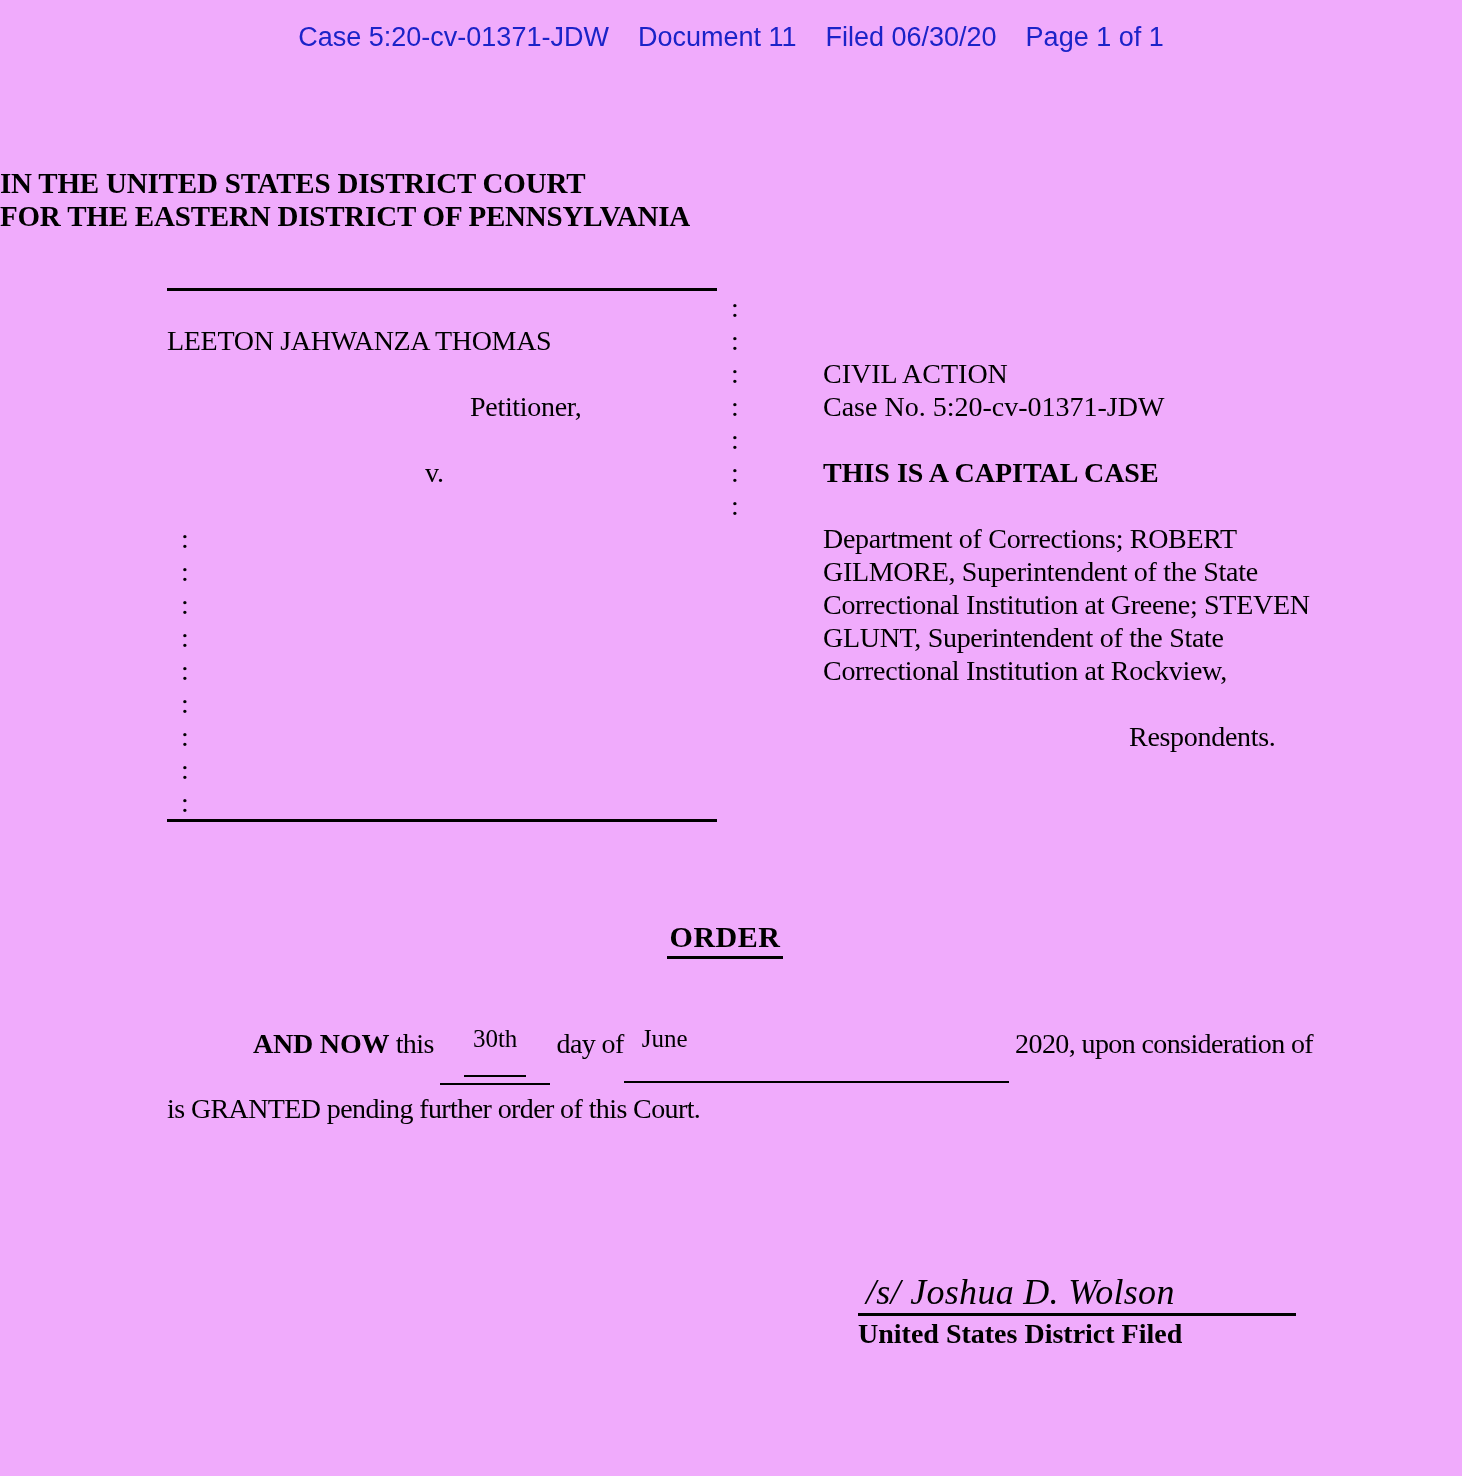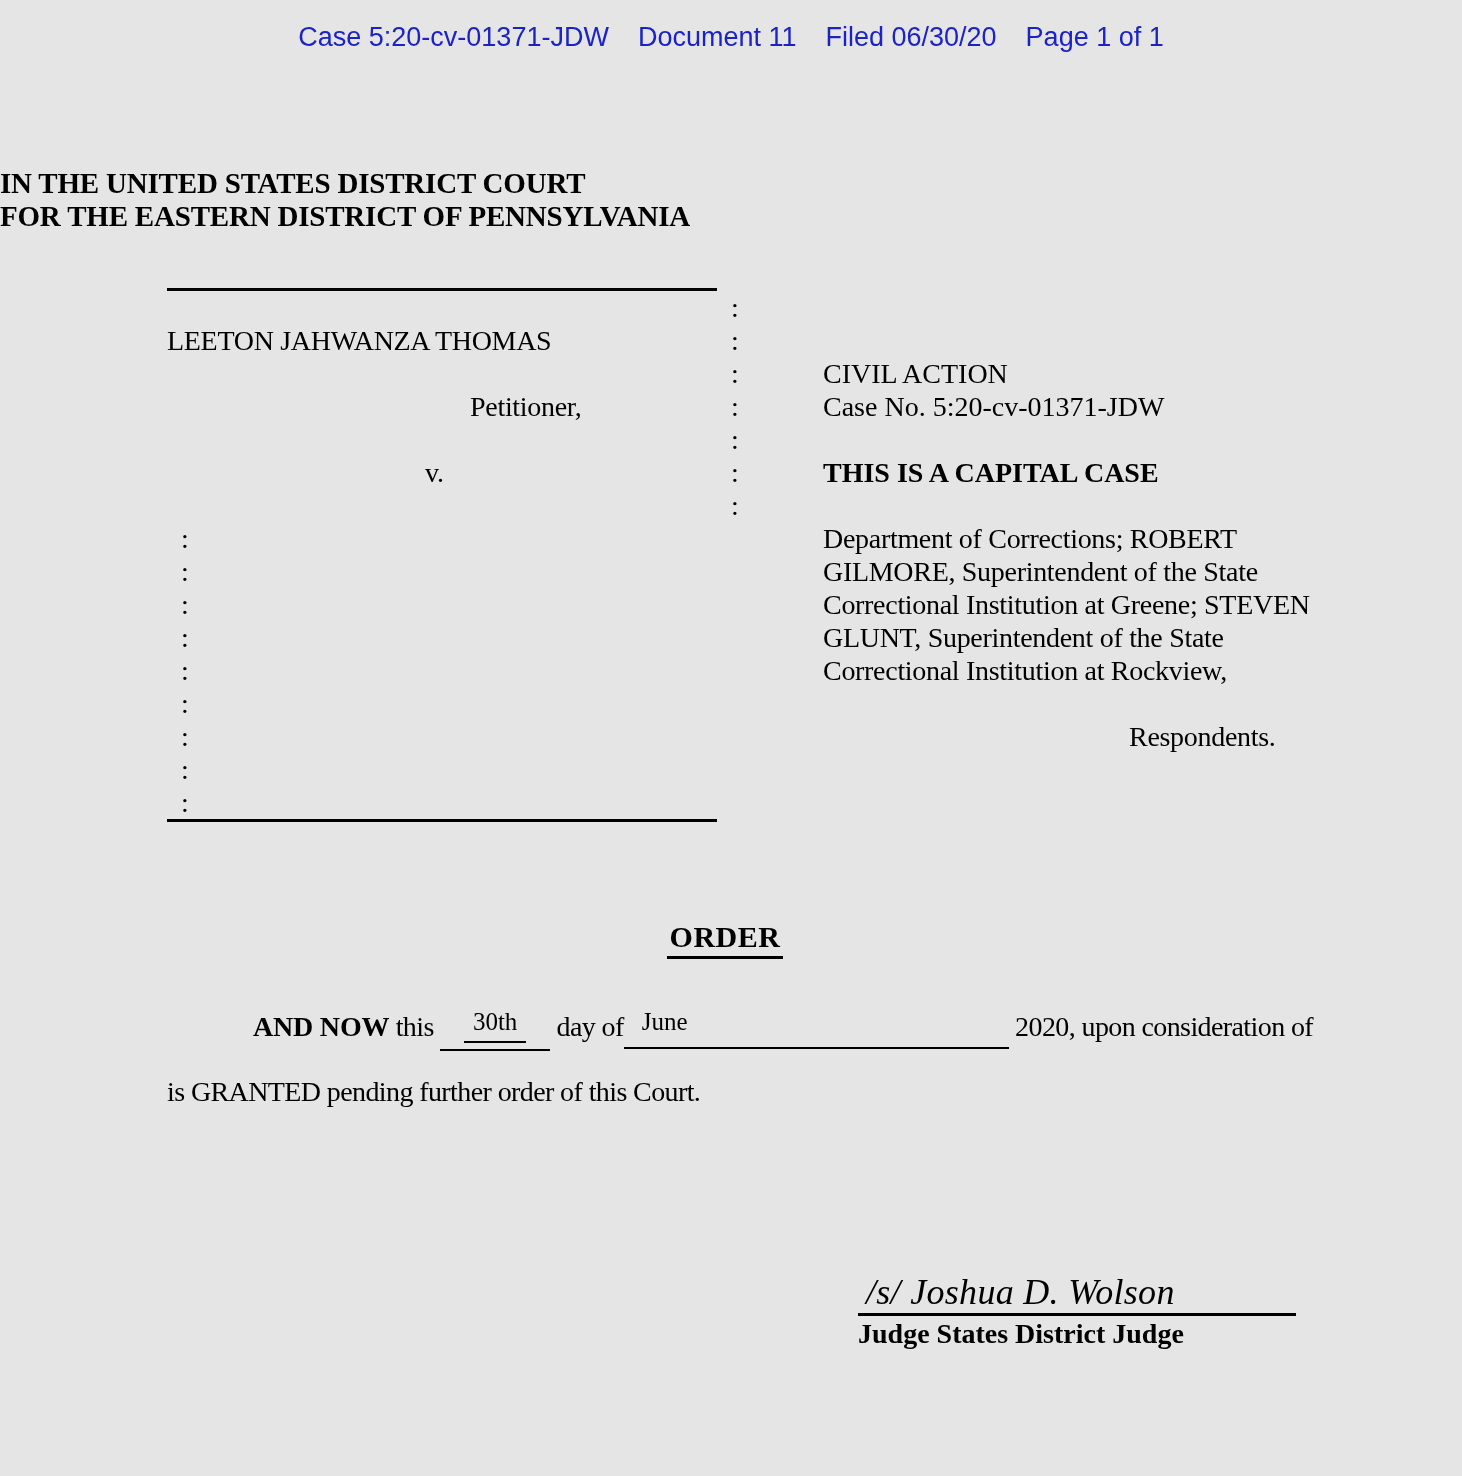--- a/index.html
+++ b/index.html
@@ -1,20 +1,20 @@
 <!DOCTYPE html>
 <html><head>
 <meta charset="utf-8">
 <style>
   html, body { margin: 0; padding: 0; background: #ffffff; }
   .page {
     position: relative;
     width: 1462px;
     height: 1476px;
-    background: #e5e5e5;
+    background: #f0abfc;
     color: #000000;
     font-family: "Liberation Serif", serif;
     overflow: hidden;
   }
 
   
   .stamp {
     position: absolute;
     top: 22px; left: 0; right: 0;
     display: flex;
@@ -83,21 +83,21 @@
   
   .order-body {
     position: absolute;
     top: 1008px; left: 167px;
     width: 1128px;
     font-size: 28px;
     letter-spacing: -0.6px;
   }
   .oline {
     height: 65px;
-    line-height: 38px;
+    line-height: 72px;
     white-space: nowrap;
   }
   .oline b { letter-spacing: -0.2px; }
   .indent { display: inline-block; width: 86px; }
   .blank-day {
     display: inline-block;
     width: 110px;
     border-bottom: 2px solid #000;
     text-align: center;
   }
@@ -239,16 +239,16 @@
   </div>
 
   <div class="order-body">
     <div class="oline"><span class="indent"></span><b>AND NOW</b><span> this </span><span class="blank-day"><span class="fill">30th</span></span><span> day of</span><span class="blank-month"><span class="fill">June</span></span><span> 2020, upon consideration of</span></div>
     <div class="oline"><span>is GRANTED pending further order of this Court.</span></div>
   </div>
 
   <div class="signature">
     <div class="sig-script">/s/ Joshua D. Wolson</div>
     <div class="sig-rule"></div>
-    <div class="sig-title">Judge States District Judge</div>
+    <div class="sig-title">United States District Filed</div>
   </div>
 
 </div>
 
 </body></html>

